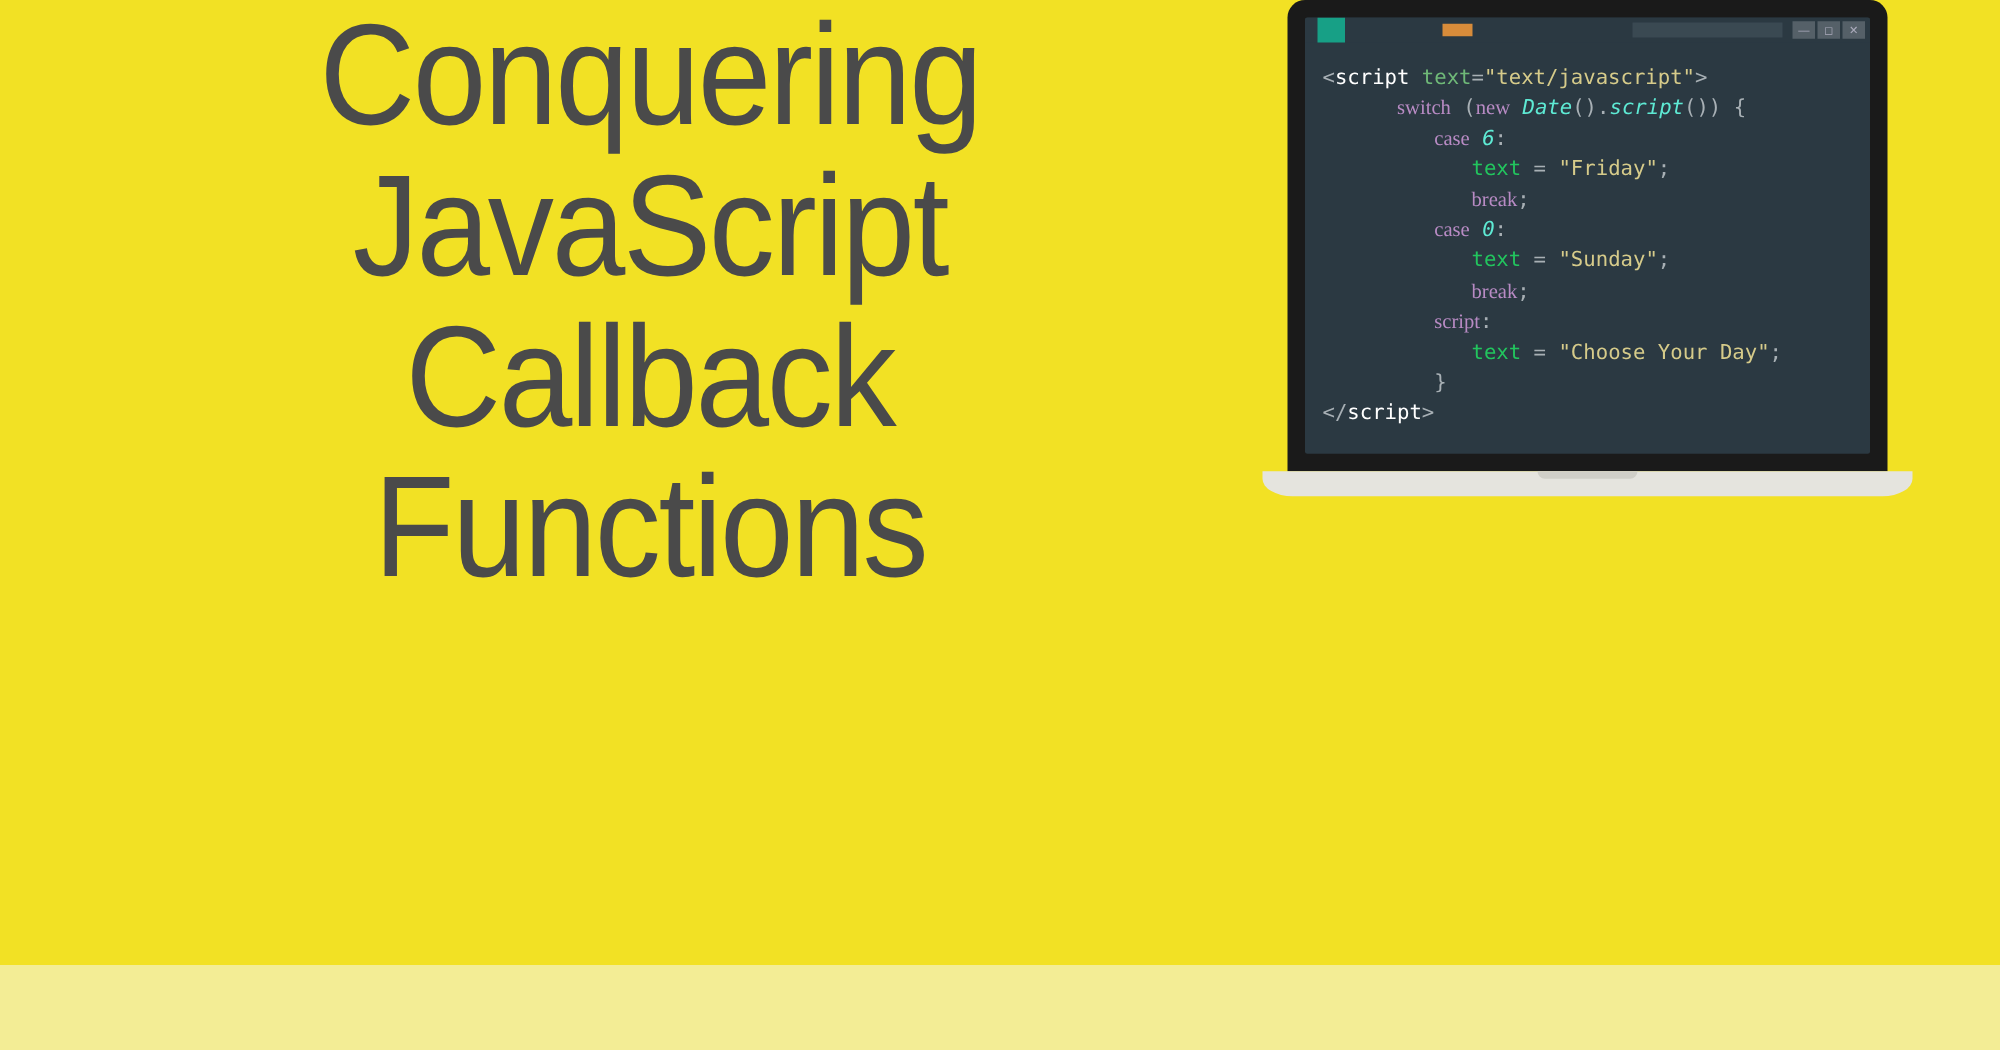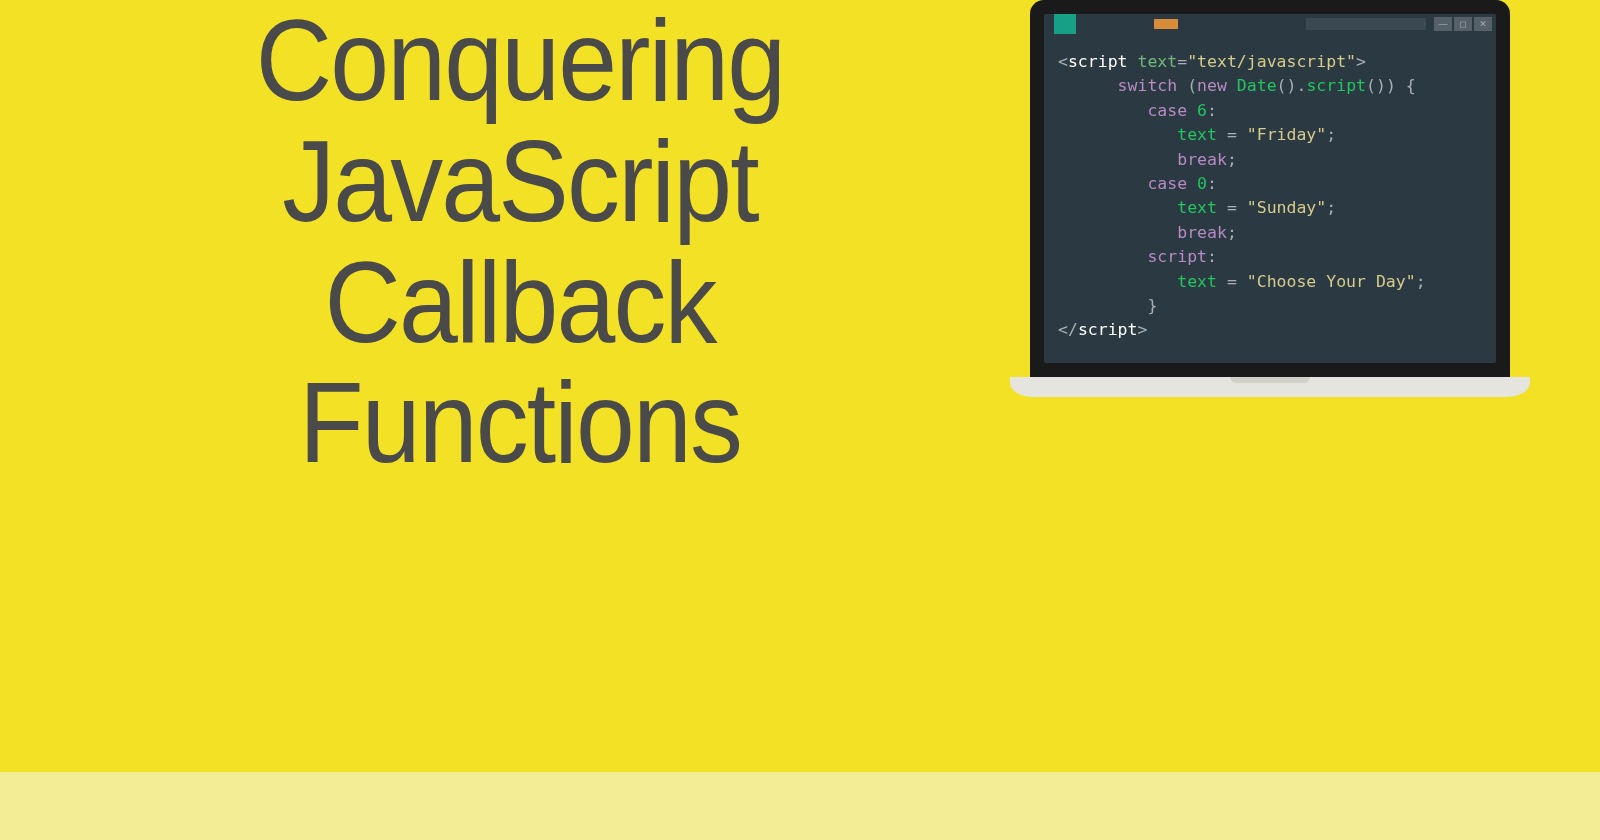--- a/index.html
+++ b/index.html
@@ -13,23 +13,23 @@
 .tab-bar{height:20px;background:#2b3942;display:flex;align-items:center;position:relative;}
 .tab-active{width:22px;height:20px;background:#17a086;margin-left:10px;}
 .tab-orange{width:24px;height:10px;background:#d88c3a;margin-left:78px;}
 .tab-gray{position:absolute;right:70px;width:120px;height:12px;background:#3a4952;}
 .window-controls{position:absolute;right:4px;top:3px;display:flex;gap:2px;}
 .wc{width:18px;height:14px;background:#556068;display:flex;align-items:center;justify-content:center;font-size:9px;color:#aab;}
 .code-area{padding:16px 14px 20px 14px;font-family:"Consolas","Monaco",monospace;font-size:16.5px;line-height:1.48;color:#ccc;}
 .code-line{white-space:pre;}
 .c-green{color:#6fb978;}
 .c-red{color:#ffffff;}
-.c-orange{color:#22c55e;}
+.c-orange{color:#5eead4;font-style:italic;}
 .c-yellow{color:#d6cb8a;}
-.c-purple{color:#b88bc4;}
+.c-purple{color:#b88bc4;font-family:Liberation Serif, serif;}
 .c-gray{color:#a8b0b5;}
 .c-lightgray{color:#22c55e;}
 .laptop-base{width:520px;height:20px;background:#e5e4de;border-radius:0 0 24px 24px / 0 0 14px 14px;position:relative;}
 .laptop-base::before{content:"";position:absolute;top:0;left:50%;transform:translateX(-50%);width:80px;height:6px;background:#d0cfc8;border-radius:0 0 6px 6px;}
 </style>
 </head>
 <body>
 
 <div class="container">
   <div class="title">

